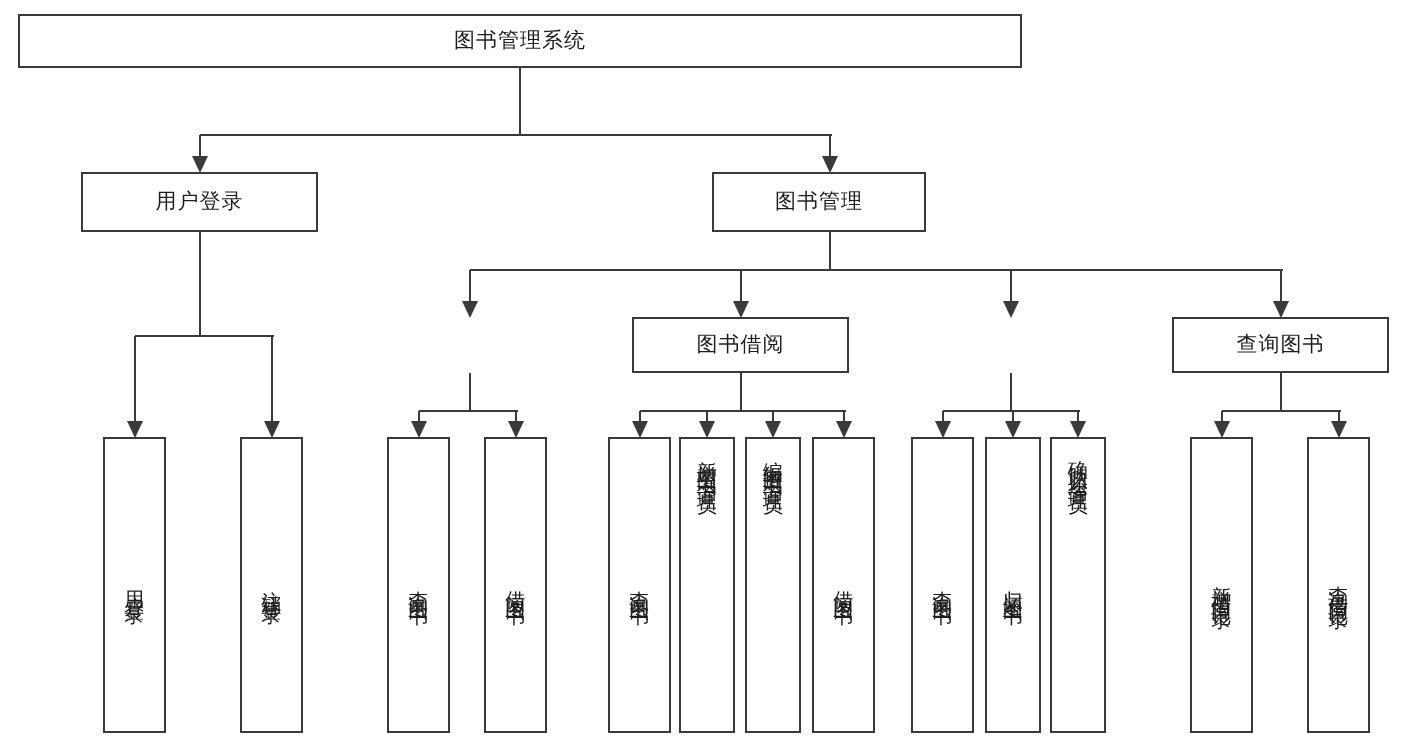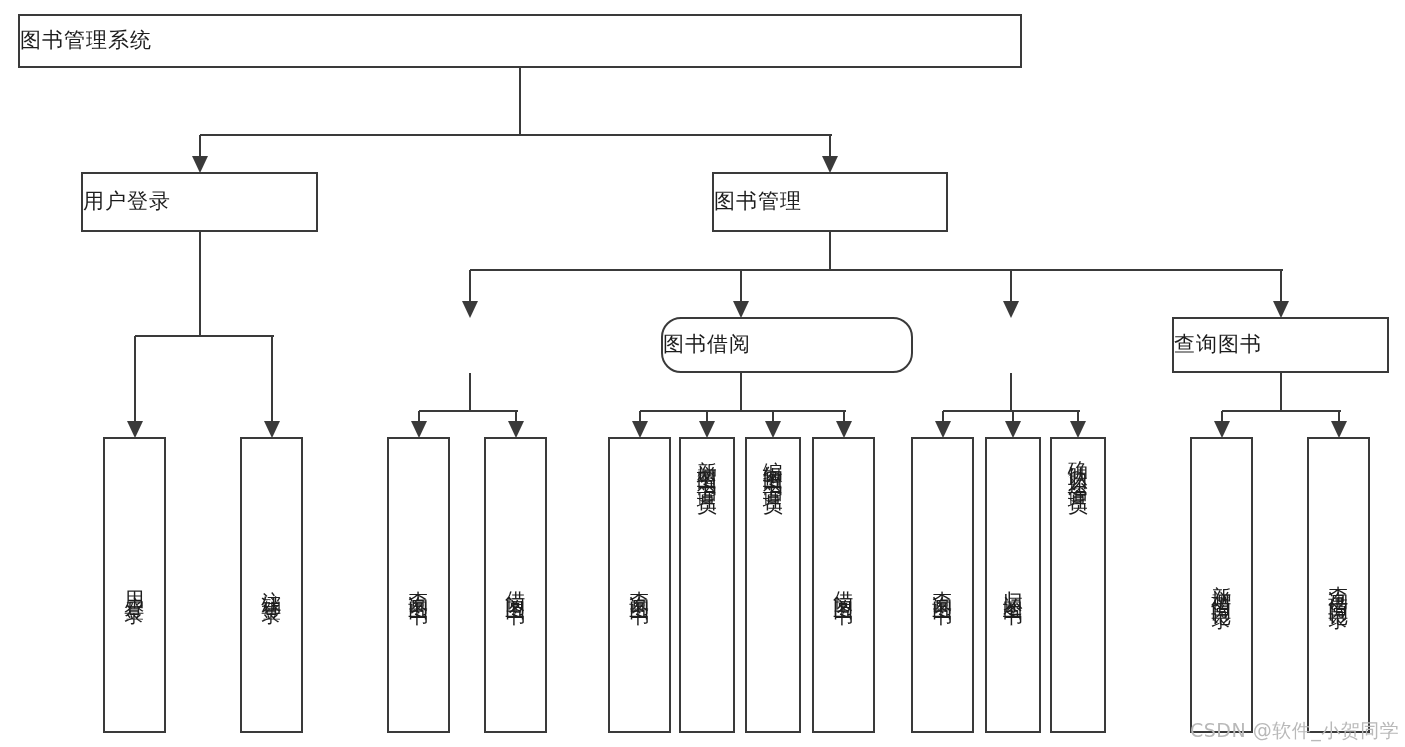--- a/index.html
+++ b/index.html
@@ -18,21 +18,21 @@
     overflow: hidden;
   }
   
   .node {
     position: absolute;
     box-sizing: border-box;
     border: 2px solid #3a3a3a;
     background: #ffffff;
     display: flex;
     align-items: center;
-    justify-content: flex-start;
+    justify-content: center;
   }
   .node .label {
     color: #1d1d1d;
     font-size: 21px;
     line-height: 1.1;
     letter-spacing: 1px;
     white-space: nowrap;
   }
   
   .node.root {
@@ -81,25 +81,25 @@
 
 <div id="canvas">
 
   <div class="node root" id="n-root" style="left: 18px; top: 14px; width: 1004px; height: 54px;">
     <span class="label">图书管理系统</span>
   </div>
 
   <div class="node" id="n-l2-0" style="left: 81px; top: 172px; width: 237px; height: 60px;">
     <span class="label">用户登录</span>
   </div>
-  <div class="node" id="n-l2-1" style="left: 712px; top: 172px; width: 236px; height: 60px;">
+  <div class="node" id="n-l2-1" style="left: 712px; top: 172px; width: 214px; height: 60px;">
     <span class="label">图书管理</span>
   </div>
 
-  <div class="node" id="n-l3-1" style="left: 661px; top: 317px; width: 252px; height: 56px; border-radius: 20px;">
+  <div class="node" id="n-l3-1" style="left: 632px; top: 317px; width: 217px; height: 56px;">
     <span class="label">图书借阅</span>
   </div>
   <div class="node" id="n-l3-3" style="left: 1172px; top: 317px; width: 217px; height: 56px;">
     <span class="label">查询图书</span>
   </div>
 
   <div class="node vert" id="n-lf-0" style="left: 103px; top: 437px; width: 63px; height: 296px; align-items: center; padding-top: 0px;">
     <span class="label">用户登录</span>
   </div>
   <div class="node vert" id="n-lf-1" style="left: 240px; top: 437px; width: 63px; height: 296px; align-items: center; padding-top: 0px;">
@@ -187,14 +187,13 @@
       <div class="ln v" style="left: 1077px; top: 411px; height: 10px;"></div>
       <div class="arrow" style="left: 1070px; top: 421px;"></div>
       <div class="ln v" style="left: 1279.5px; top: 373px; height: 38px;"></div>
       <div class="ln h" style="top: 410px; left: 1221.5px; width: 119px;"></div>
       <div class="ln v" style="left: 1220.5px; top: 411px; height: 10px;"></div>
       <div class="arrow" style="left: 1213.5px; top: 421px;"></div>
       <div class="ln v" style="left: 1337.5px; top: 411px; height: 10px;"></div>
       <div class="arrow" style="left: 1330.5px; top: 421px;"></div>
     </div>
 
-  <div id="watermark" style="left: 1190px; top: 718px;">CSDN @软件_小贺同学</div>
 </div>
 
 </body></html>

